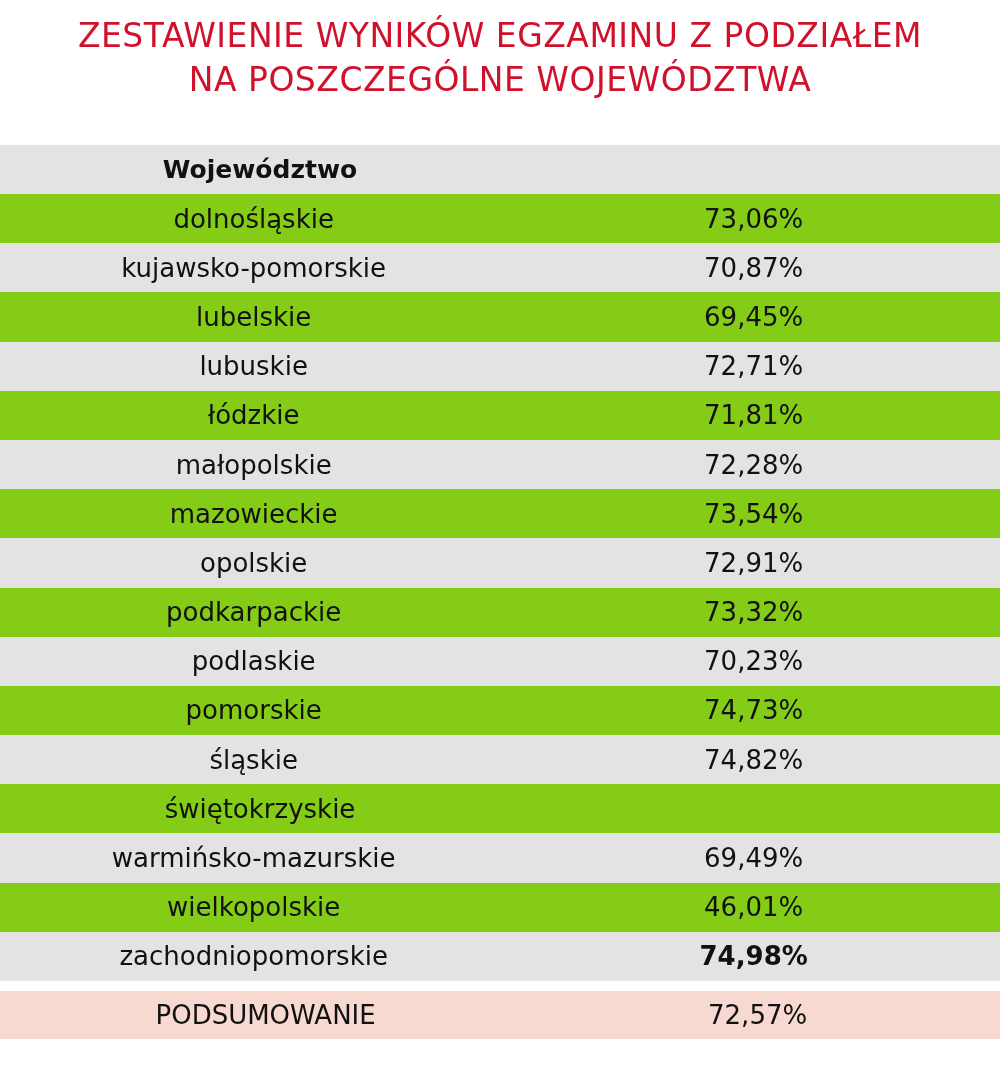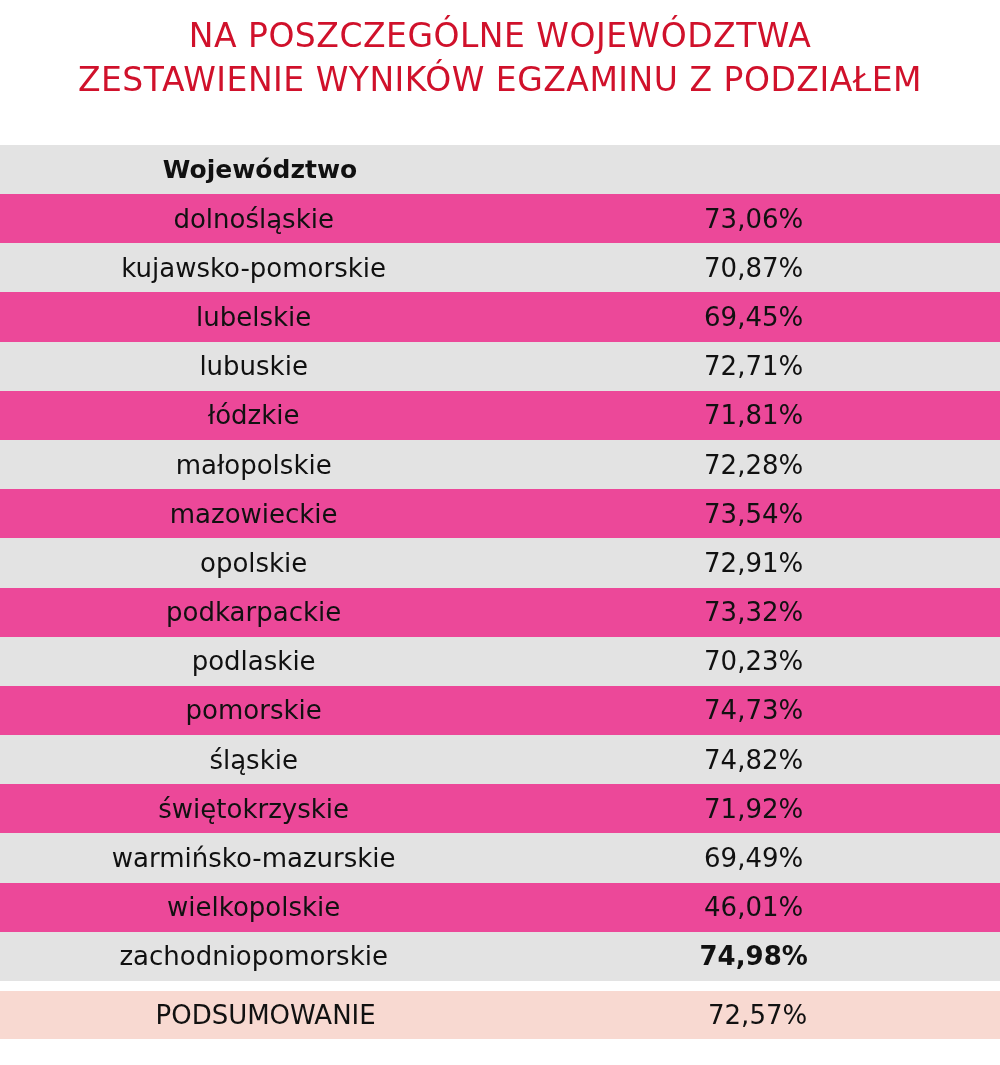--- a/index.html
+++ b/index.html
@@ -6,35 +6,35 @@
     body { width: 1000px; height: 1065px; position: relative; overflow: hidden;
            font-family: "Liberation Sans", "DejaVu Sans", sans-serif; color: #111; }
     .title { position: absolute; top: 14px; left: 0; width: 1000px; text-align: center;
              color: #d0112b; font-size: 33px; line-height: 44px; letter-spacing: 0.5px;
              font-family: "DejaVu Sans", sans-serif; font-weight: normal; }
     .title div { white-space: nowrap; }
     .table { position: absolute; top: 145px; left: 0; width: 1000px; }
     .row { display: flex; height: 49.2px; align-items: center; font-size: 26px;
            font-family: "DejaVu Sans", sans-serif; }
     .row.gray { background: #e3e3e3; }
-    .row.white { background: #ec4899; }
+    .row.white { background: #84cc16; }
     .row.header { font-weight: bold; height: 49px; background: #e3e3e3; font-size: 25px; }
     .cell-name { width: 520px; text-align: center; }
     .cell-val { width: 505px; text-align: center; padding-left: 0px; }
     .row .bold { font-weight: bold; }
     .summary { position: absolute; top: 991px; left: 0; width: 1000px; height: 48px;
                background: #f8d9d1; display: flex; align-items: center; font-size: 26px;
                font-family: "DejaVu Sans", sans-serif; }
   </style>
 </head>
 <body>
 
 <div class="title">
+  <div>ZESTAWIENIE WYNIKÓW EGZAMINU Z PODZIAŁEM</div>
   <div>NA POSZCZEGÓLNE WOJEWÓDZTWA</div>
-  <div>ZESTAWIENIE WYNIKÓW EGZAMINU Z PODZIAŁEM</div>
 </div>
 
 <div class="table">
   <div class="row header">
     <div class="cell-name">Województwo</div>
   </div>
   <div class="row white">
     <div class="cell-name">dolnośląskie</div>
     <div class="cell-val">73,06%</div>
   </div>
@@ -77,21 +77,20 @@
   <div class="row white">
     <div class="cell-name">pomorskie</div>
     <div class="cell-val">74,73%</div>
   </div>
   <div class="row gray">
     <div class="cell-name">śląskie</div>
     <div class="cell-val">74,82%</div>
   </div>
   <div class="row white">
     <div class="cell-name">świętokrzyskie</div>
-    <div class="cell-val">71,92%</div>
   </div>
   <div class="row gray">
     <div class="cell-name">warmińsko-mazurskie</div>
     <div class="cell-val">69,49%</div>
   </div>
   <div class="row white">
     <div class="cell-name">wielkopolskie</div>
     <div class="cell-val">46,01%</div>
   </div>
   <div class="row gray">

